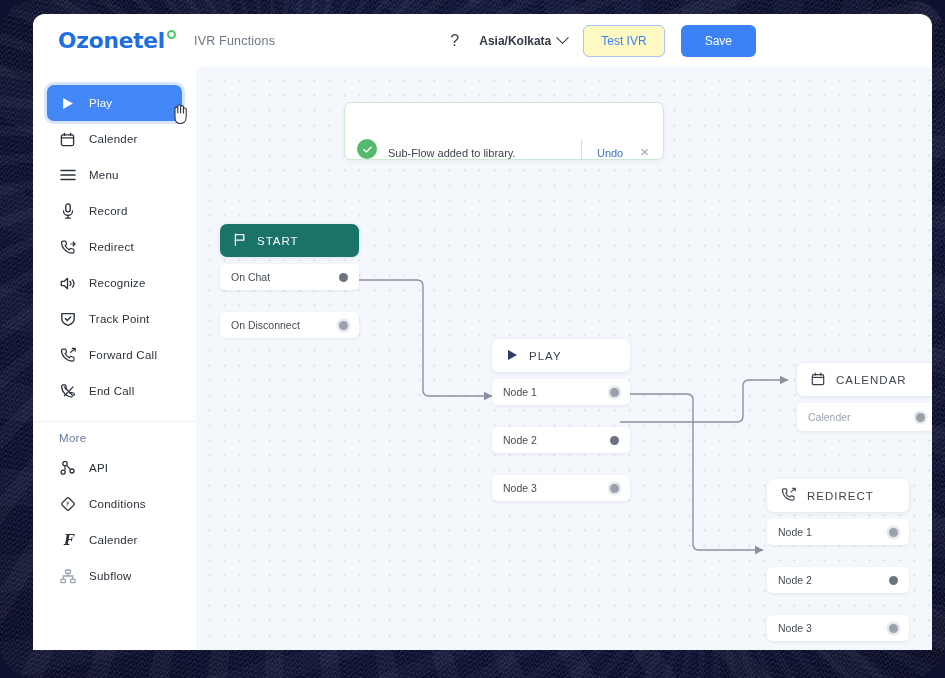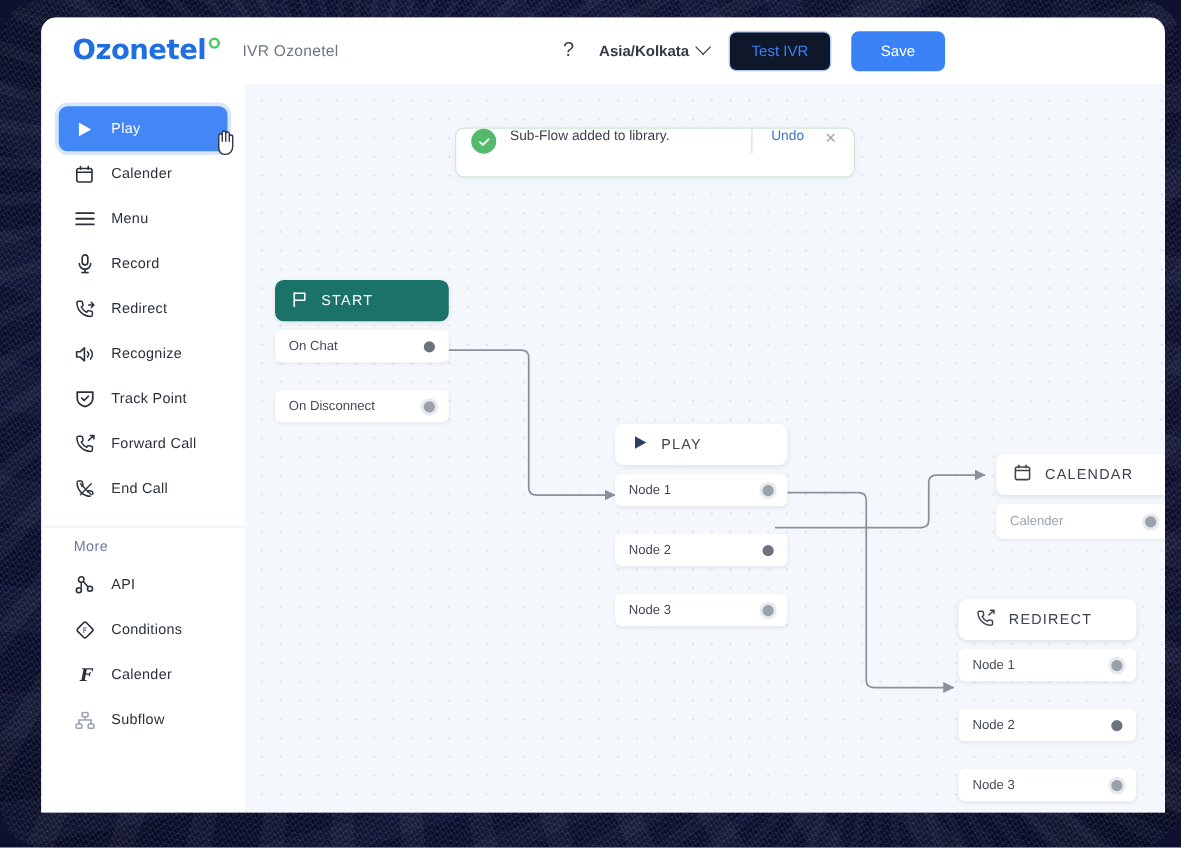--- a/index.html
+++ b/index.html
@@ -47,21 +47,21 @@
     margin-left:2px; margin-top:2px;
   }
   .appname{ font-size:12.5px; color:#6d7785; margin-left:18px; letter-spacing:.2px; }
   .hdr-right{ margin-left:auto; display:flex; align-items:center; gap:16px; }
   .qmark{ font-size:16px; color:#3b4250; padding:0 4px; }
   .tz{ font-size:12px; color:#333b47; display:flex; align-items:center; gap:7px;font-weight:bold; }
   .chev{ width:9px; height:9px; border-right:1.6px solid #333b47; border-bottom:1.6px solid #333b47;
          transform:rotate(45deg) translate(-2px,-2px); }
   .btn-outline{
     font-size:12px; color:#3b82f6; border:1px solid #a9c7f5; border-radius:6px;
-    padding:8px 17px; background:#0f172a;text-align:right;
+    padding:8px 17px; background:#fef9c3;text-align:right;
   }
   .btn-filled{
     font-size:12px; color:#fff; background:#3b82f6; border-radius:6px;
     padding:9px 24px; border:none;
   }
 
   
   #sidebar{
     position:absolute; left:0; top:53px; width:163px; height:583px;
     background:#fff; padding:16px 0 0 0; overflow:hidden;
@@ -82,23 +82,23 @@
   
   #canvas{
     position:absolute; left:163px; top:53px; width:736px; height:583px;
     background-color:#f4f8fc;
     background-image:radial-gradient(#dfe6ee 1px, transparent 1.1px);
     background-size:15px 15px; background-position:6px 6px;
     overflow:hidden;
   }
   
   #toast{
-    position:absolute; left:168px; top:35px; width:320px; height:40px;
+    position:absolute; left:148px; top:35px; width:320px; height:58px;
     background:#fff; border:1px solid #cfe8d3; border-radius:7px;
-    display:flex; align-items:flex-start; padding:0 12px; gap:11px;
+    display:flex; align-items:flex-end; padding:0 12px; gap:11px;
     box-shadow:0 2px 5px rgba(40,60,90,.06);
   }
   .toast-check{
     width:20px; height:20px; border-radius:50%; background:#54b96b;
     display:flex; align-items:center; justify-content:center; flex:none;
   }
   .toast-msg{ font-size:11px; color:#3a4350; flex:1; }
   .toast-div{ width:1px; height:20px; background:#d8dee6; }
   .toast-undo{ font-size:11px; color:#3775c9; padding:0 4px; }
   .toast-x{ color:#9aa3ae; font-size:15px; line-height:1; padding:0 2px; }
@@ -130,21 +130,21 @@
 
 <div id="frame"></div>
 
 <div id="app">
 
   <div id="header">
     <div class="logo-wrap">
       <span class="logo-text">Ozonetel</span>
       <span class="logo-dot"></span>
     </div>
-    <div class="appname">IVR Ozonetel</div>
+    <div class="appname">IVR Functions</div>
 
     <div class="hdr-right">
       <div class="qmark">?</div>
       <div class="tz">
         <span>Asia/Kolkata</span>
         <span class="chev"></span>
       </div>
       <div class="btn-outline">Test IVR</div>
       <div class="btn-filled">Save</div>
     </div>

